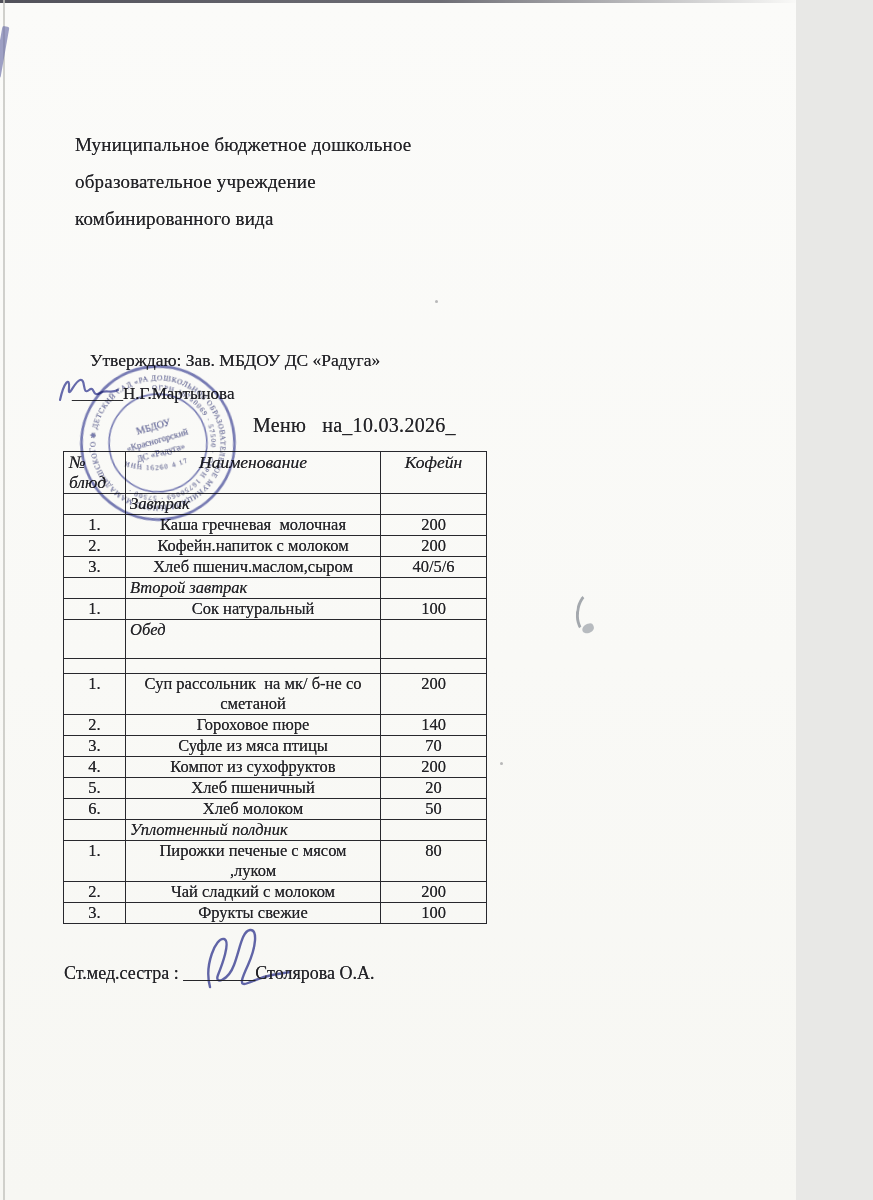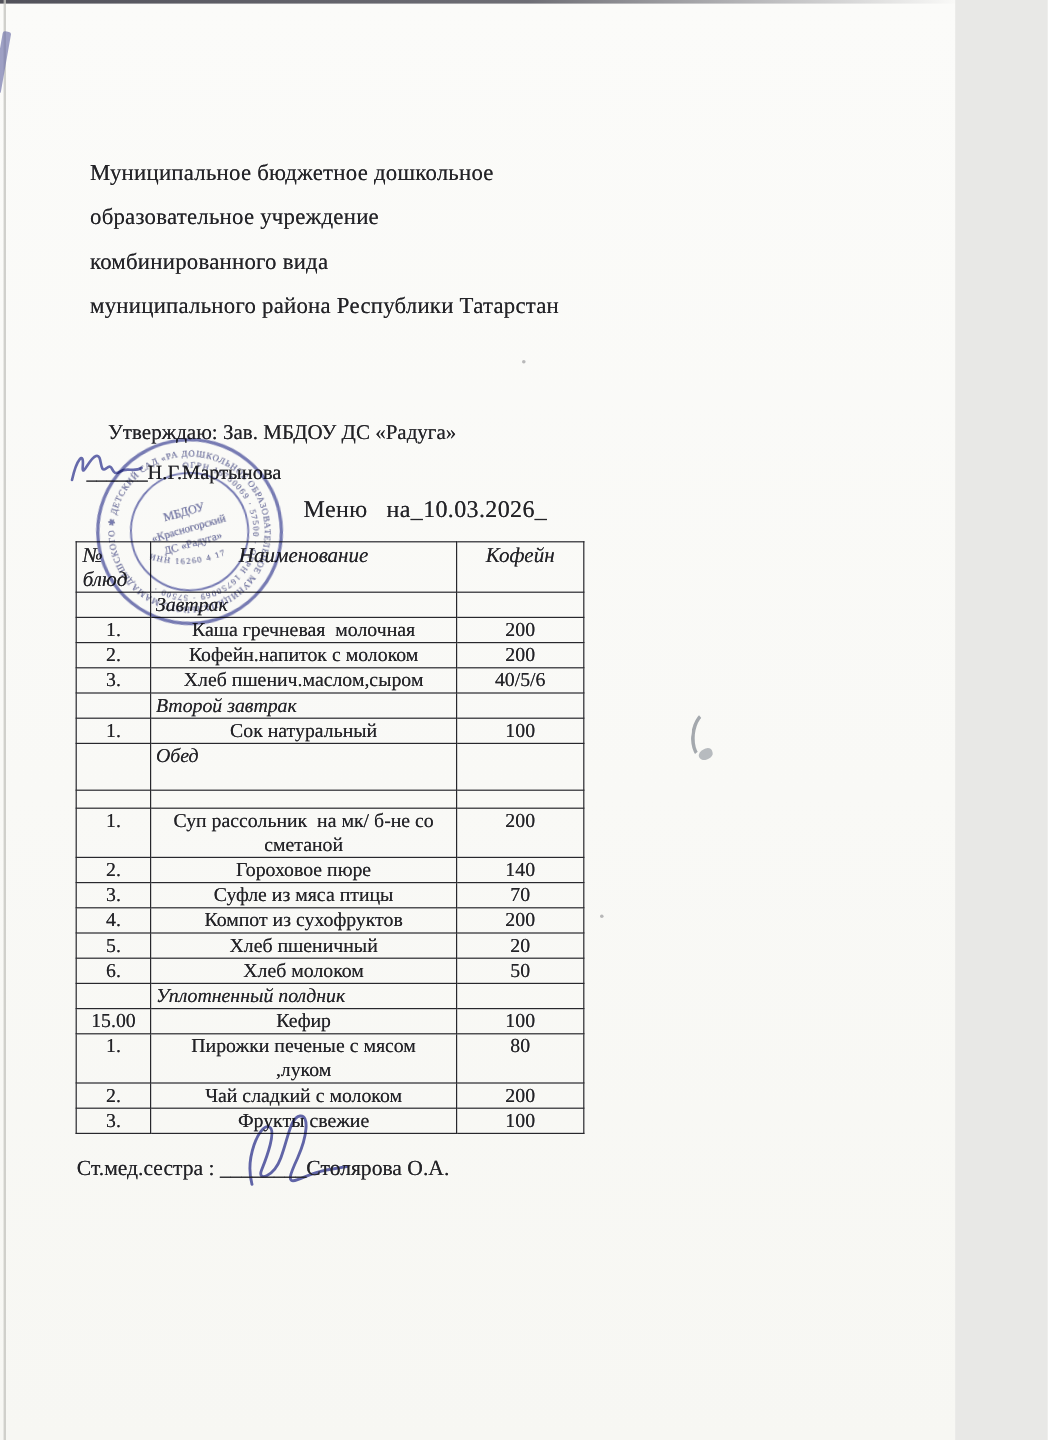--- a/index.html
+++ b/index.html
@@ -60,21 +60,20 @@
 </style>
 </head>
 <body>
 
 <div class="page">
 
   <div class="org-block">
     <div>Муниципальное бюджетное дошкольное</div>
     <div>образовательное учреждение</div>
     <div>комбинированного вида</div>
-    <div>муниципального района Республики Татарстан</div>
   </div>
 
   <div class="approval-line">Утверждаю: Зав. МБДОУ ДС «Радуга»</div>
   <div class="head-sig-line pre">______Н.Г.Мартынова</div>
   <div class="menu-line pre">Меню   на_10.03.2026_</div>
 
   <table class="menu">
     <colgroup>
         <col class="c-num">
         <col class="c-name">
@@ -157,25 +156,20 @@
         </tr>
         <tr class="row">
           <td class="num">6.</td>
           <td class="name">Хлеб молоком</td>
           <td class="out">50</td>
         </tr>
         <tr class="row">
           <td class="num"></td>
           <td class="section">Уплотненный полдник</td>
           <td class="out"></td>
-        </tr>
-        <tr class="row">
-          <td class="num">15.00</td>
-          <td class="name">Кефир</td>
-          <td class="out">100</td>
         </tr>
         <tr class="row">
           <td class="num">1.</td>
           <td class="name">Пирожки печеные с мясом
 ,луком</td>
           <td class="out">80</td>
         </tr>
         <tr class="row">
           <td class="num">2.</td>
           <td class="name">Чай сладкий с молоком</td>

